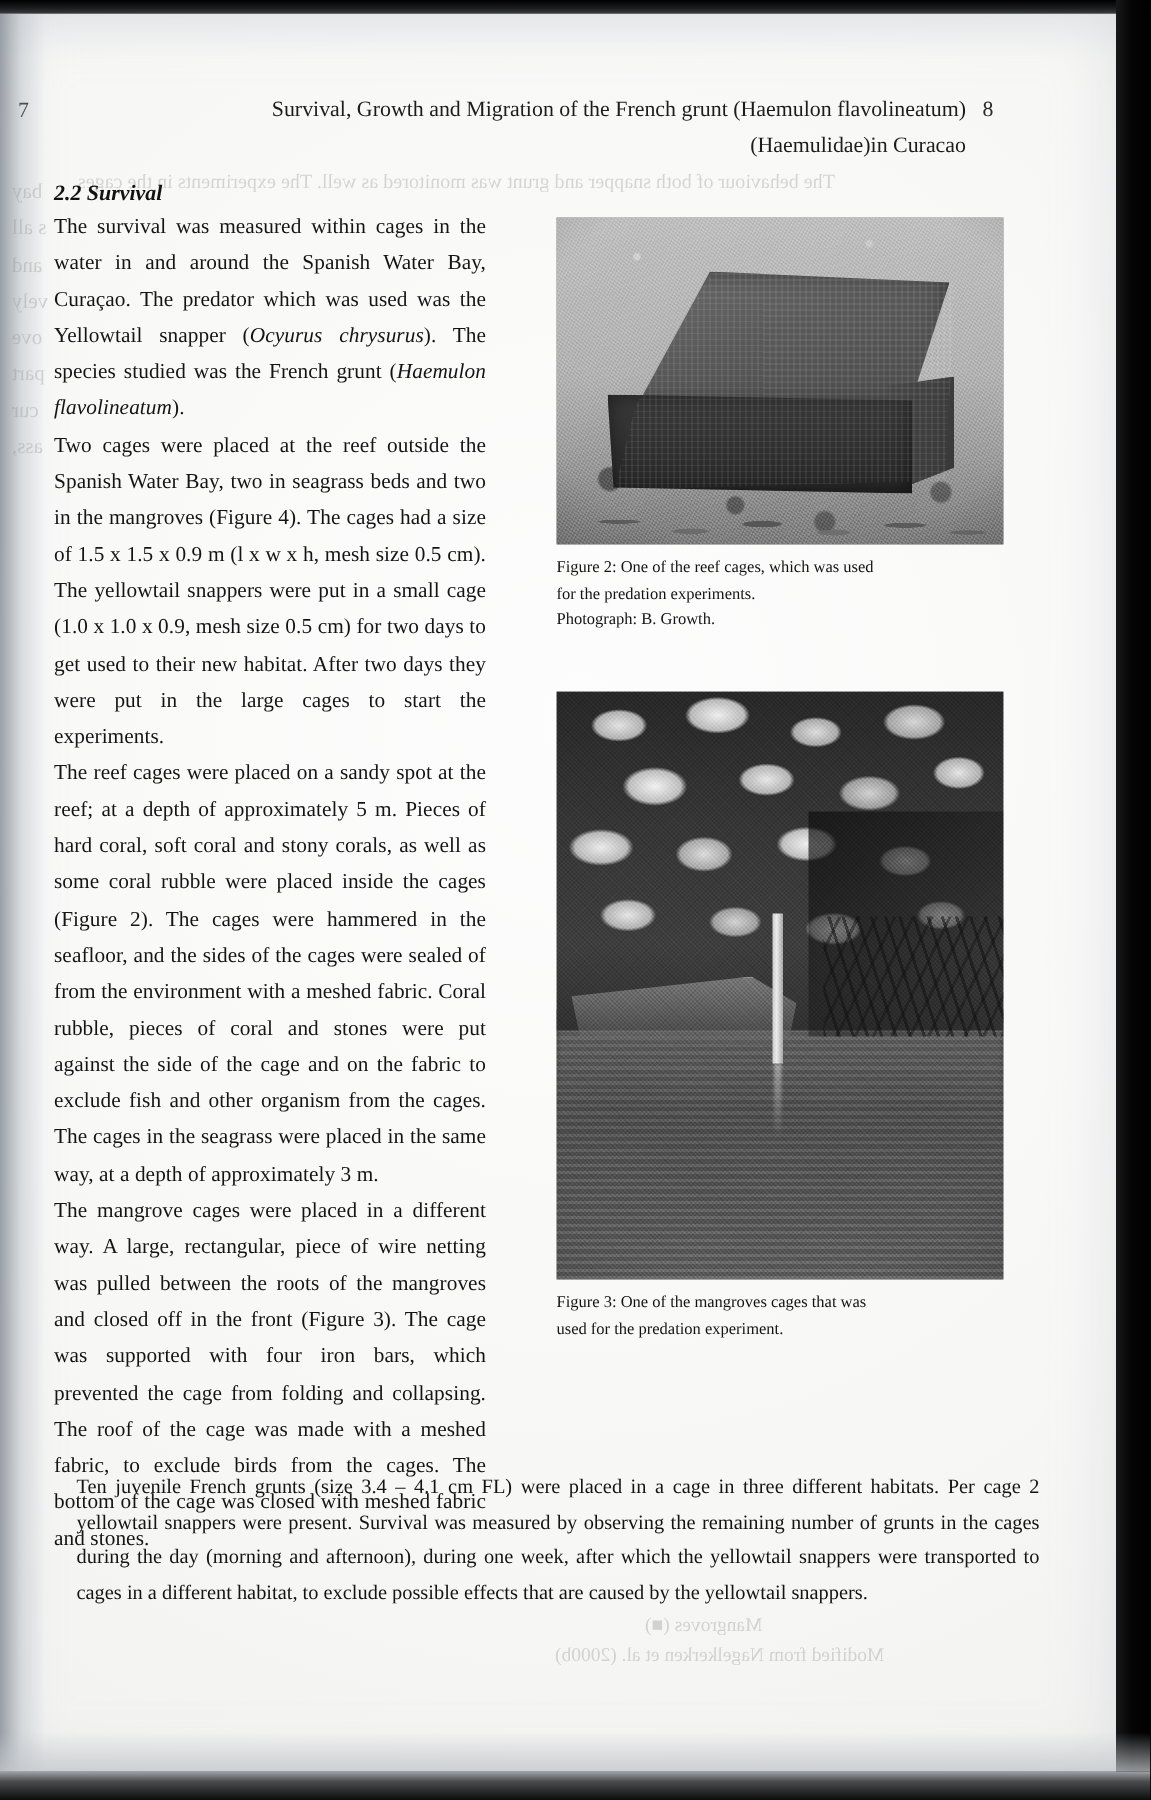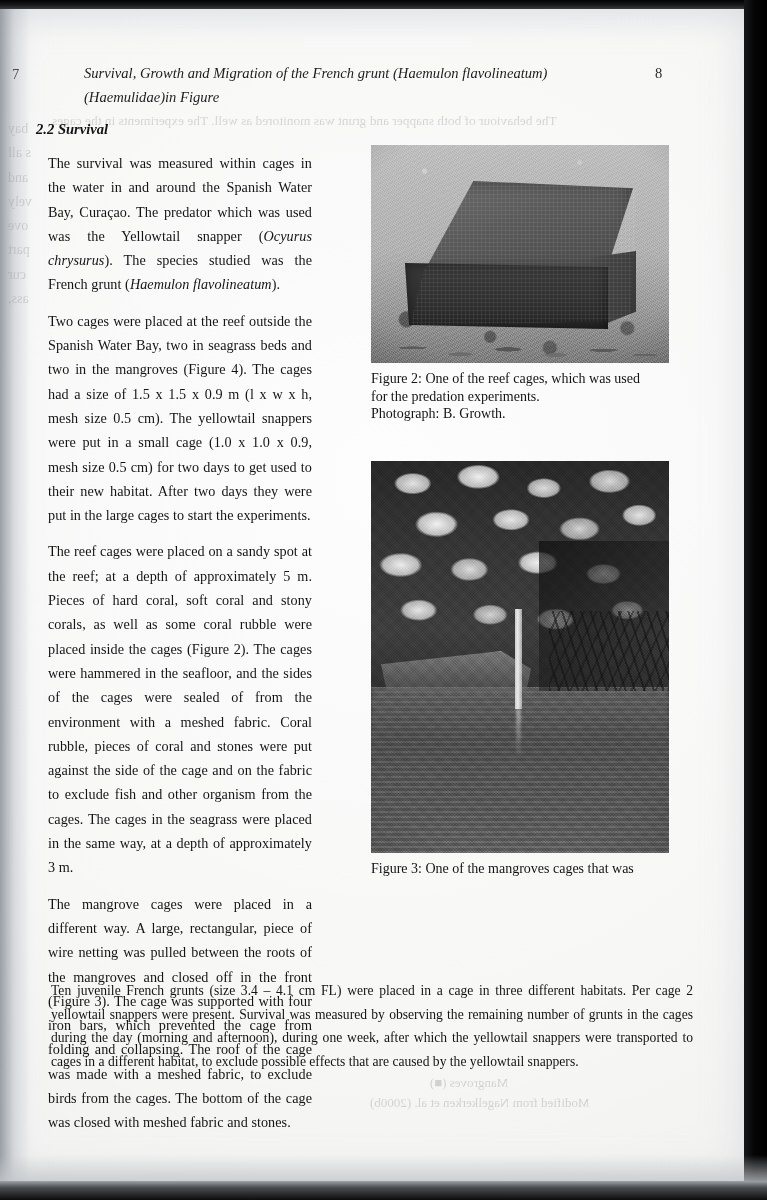--- a/index.html
+++ b/index.html
@@ -101,22 +101,21 @@
     color: #2b2b2b;
   }
   .folio.left  { left: 12px;  top: 57px; }
   .folio.right { left: 655px; top: 56px; }
 
   .runhead {
     position: absolute;
     left: 84px;
     top: 52px;
     width: 560px;
-    text-align: left;
-    font-style: italic;
+    text-align: right;
     font-size: 14.6px;
     line-height: 24px;
     color: #1c1c1c;
   }
 
   
   .section-head {
     position: absolute;
     left: 36px;
     top: 112px;
@@ -130,21 +129,21 @@
     position: absolute;
     left: 36px;
     top: 130px;
     width: 288px;
     font-size: 14.2px;
     line-height: 24.3px;
     text-align: justify;
     color: #141414;
     letter-spacing: 0.05px;
   }
-  .col-left p { margin: 12px; text-indent: 0; }
+  .col-left p { margin: 0; text-indent: 0; }
 
   .full-width {
     position: absolute;
     left: 36px;
     top: 955px;
     width: 672px;
     font-size: 13.6px;
     line-height: 23.6px;
     text-align: justify;
     color: #141414;
@@ -157,21 +156,21 @@
   .fig {
     position: absolute;
   }
   .fig-img {
     position: relative;
     overflow: hidden;
     background: #8b8b89;
     filter: grayscale(1) contrast(1.02);
   }
   .fig-cap {
-    font-size: 14px;
+    font-size: 11px;
     line-height: 17.6px;
     color: #131313;
     margin-top: 7px;
     width: 292px;
   }
 
   
   #fig2 { left: 371px; top: 136px; }
   #fig2 .fig-img { width: 298px; height: 218px; }
   .sand {
@@ -356,21 +355,21 @@
 
     <div class="bleed" style="left:430px; top:1066px; font-size:13px;">Mangroves (■)</div>
 
     <div class="bleed" style="left:370px; top:1086px; font-size:13px;">Modified from Nagelkerken et al. (2000b)</div>
 
     <div class="folio left">7</div>
     <div class="folio right">8</div>
 
     <div class="runhead">
       <div>Survival, Growth and Migration of the French grunt (Haemulon flavolineatum)</div>
-      <div>(Haemulidae)in Figure</div>
+      <div>(Haemulidae)in Curacao</div>
     </div>
 
     <div class="section-head">2.2 Survival</div>
 
     <div class="col-left">
       <p><span>The survival was measured within cages in the water in and around the Spanish Water Bay, Curaçao. The predator which was used was the Yellowtail snapper (</span><i class="sp">Ocyurus chrysurus</i><span>). The species studied was the French grunt (</span><i class="sp">Haemulon flavolineatum</i><span>).</span></p>
       <p>Two cages were placed at the reef outside the Spanish Water Bay, two in seagrass beds and two in the mangroves (Figure 4). The cages had a size of 1.5 x 1.5 x 0.9 m (l x w x h, mesh size 0.5 cm). The yellowtail snappers were put in a small cage (1.0 x 1.0 x 0.9, mesh size 0.5 cm) for two days to get used to their new habitat. After two days they were put in the large cages to start the experiments.</p>
       <p>The reef cages were placed on a sandy spot at the reef; at a depth of approximately 5 m. Pieces of hard coral, soft coral and stony corals, as well as some coral rubble were placed inside the cages (Figure 2). The cages were hammered in the seafloor, and the sides of the cages were sealed of from the environment with a meshed fabric. Coral rubble, pieces of coral and stones were put against the side of the cage and on the fabric to exclude fish and other organism from the cages. The cages in the seagrass were placed in the same way, at a depth of approximately 3 m.</p>
       <p>The mangrove cages were placed in a different way. A large, rectangular, piece of wire netting was pulled between the roots of the mangroves and closed off in the front (Figure 3). The cage was supported with four iron bars, which prevented the cage from folding and collapsing. The roof of the cage was made with a meshed fabric, to exclude birds from the cages. The bottom of the cage was closed with meshed fabric and stones.</p>
     </div>
@@ -401,20 +400,21 @@
         <div class="canopy-dark"></div>
         <div class="roots"></div>
         <div class="cage-net"></div>
         <div class="post"></div>
         <div class="post-refl"></div>
         <div class="fig3-grain"></div>
         <div class="fig3-vig"></div>
       </div>
       <div class="fig-cap">
         <div>Figure 3: One of the mangroves cages that was</div>
+        <div>used for the predation experiment.</div>
       </div>
     </div>
 
     <div class="full-width">
       <p>Ten juvenile French grunts (size 3.4 – 4.1 cm FL) were placed in a cage in three different habitats. Per cage 2 yellowtail snappers were present. Survival was measured by observing the remaining number of grunts in the cages during the day (morning and afternoon), during one week, after which the yellowtail snappers were transported to cages in a different habitat, to exclude possible effects that are caused by the yellowtail snappers.</p>
     </div>
 
   </div>
 
   <div class="gutter"></div>

